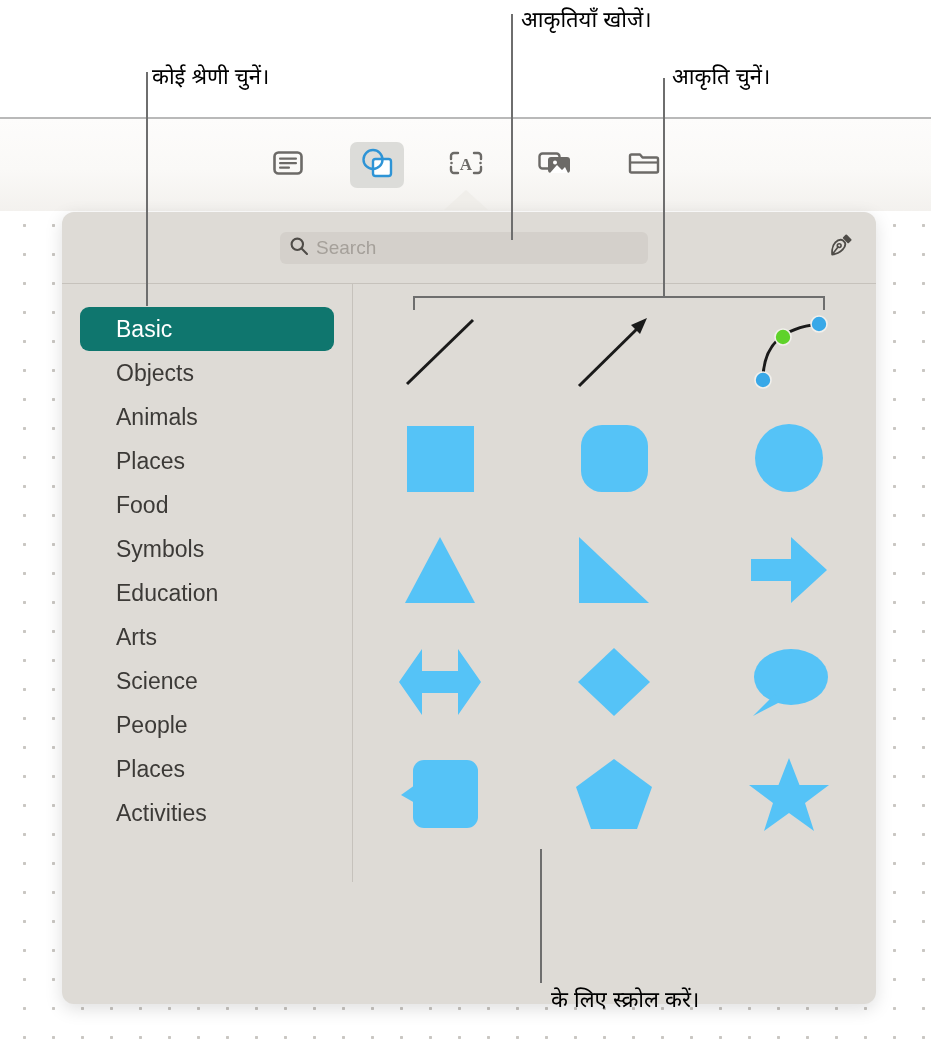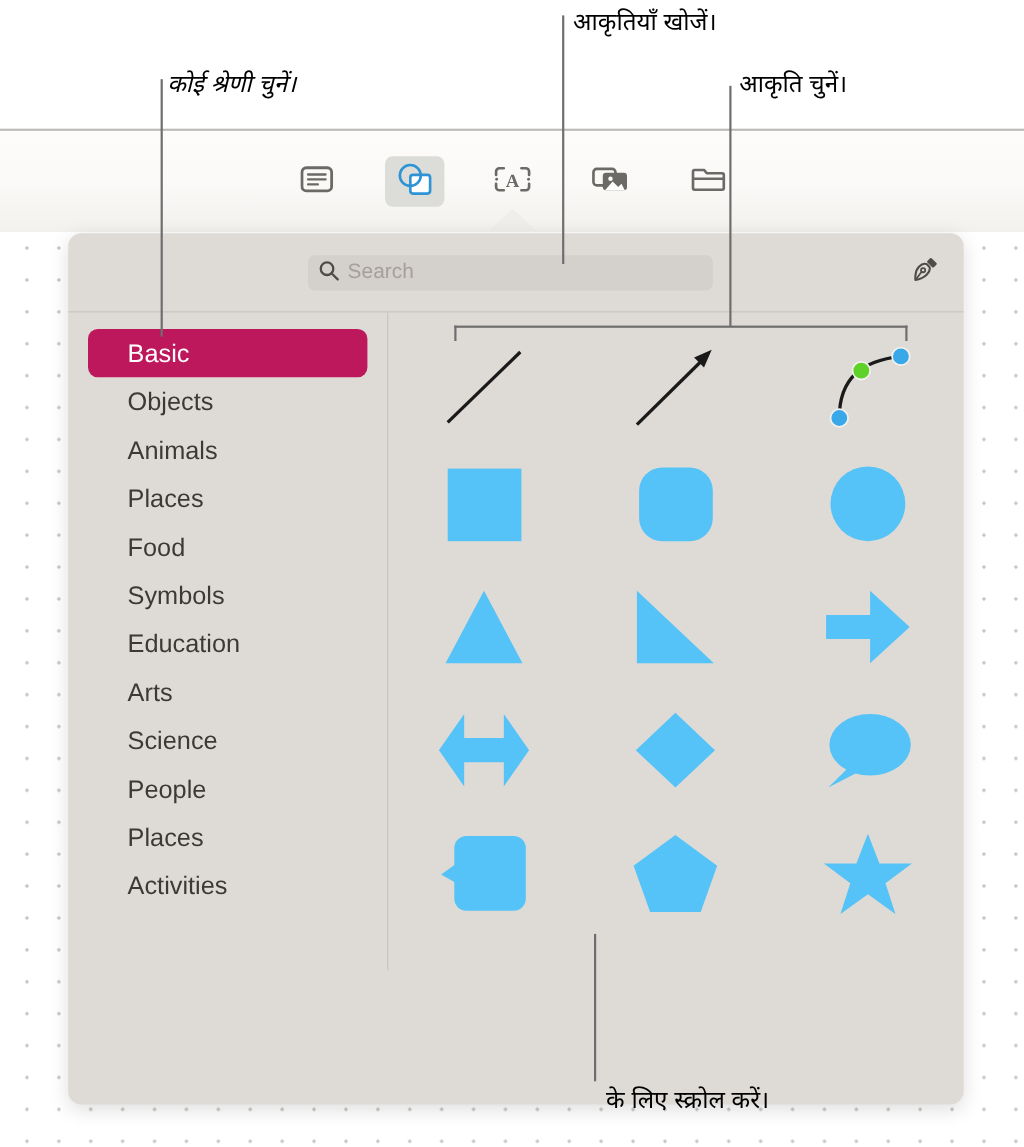--- a/index.html
+++ b/index.html
@@ -172,22 +172,23 @@
     margin: 0 18px;
     display: flex;
     align-items: center;
     padding-left: 36px;
     box-sizing: border-box;
     font-size: 23px;
     color: #3c3a37;
     border-radius: 9px;
   }
   .cat-item.selected {
-    background: #be185d;
+    background: #0f766e;
     color: #ffffff;
+    margin-top: 8px;
   }
 
   
   .shapes {
     position: absolute;
     left: 291px;
     top: 72px;
     width: 523px;
     height: 598px;
   }
@@ -467,21 +468,21 @@
     <div class="b-top"></div>
     <div class="b-left"></div>
     <div class="b-right"></div>
   </div>
 
   <div class="callout-line" style="left:146px; top:72px;  height:234px;"></div>
   <div class="callout-line" style="left:511px; top:14px;  height:226px;"></div>
   <div class="callout-line" style="left:663px; top:78px;  height:219px;"></div>
   <div class="callout-line" style="left:540px; top:849px; height:134px;"></div>
 
-  <div class="callout-label" style="left:152px; top:62px;font-style:italic;">कोई श्रेणी चुनें।</div>
+  <div class="callout-label" style="left:152px; top:62px;">कोई श्रेणी चुनें।</div>
 
   <div class="callout-label" style="left:521px; top:5px;">आकृतियाँ खोजें।</div>
 
   <div class="callout-label" style="left:672px; top:62px;">आकृति चुनें।</div>
 
   <div style="position:absolute; left:551px; top:985px;">
     <div class="callout-label" style="position:static;">के लिए स्क्रोल करें।</div>
   </div>
 
 </div>

